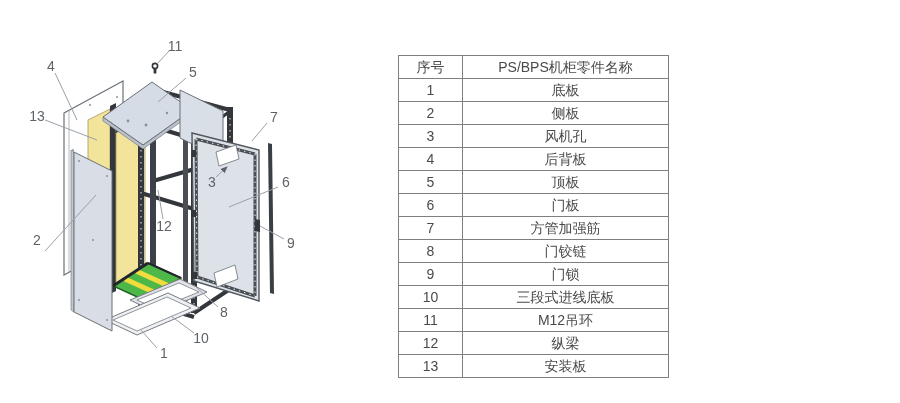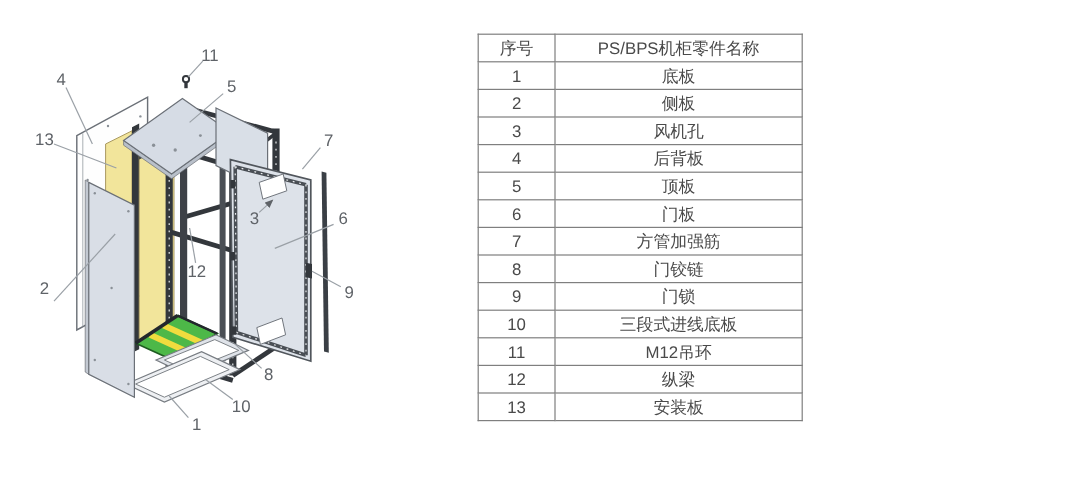--- a/index.html
+++ b/index.html
@@ -1,19 +1,19 @@
 <!DOCTYPE html>
 <html><head>
 <meta charset="utf-8">
 <style>
   html,body{margin:0;padding:0;background:#fff;}
   .stage{position:relative;width:900px;height:403px;background:#fff;overflow:hidden;
          font-family:"Liberation Sans",sans-serif;}
   .diagram-area{position:absolute;left:0;top:0;width:390px;height:403px;}
-  .parts-table{position:absolute;left:398px;top:28px;border-collapse:collapse;
+  .parts-table{position:absolute;left:398px;top:55px;border-collapse:collapse;
                table-layout:fixed;width:270px;color:#4a4a4a;font-size:14px;}
   .parts-table td,.parts-table th{border:1px solid #7f7f7f;height:22px;padding:0;
                text-align:center;font-weight:normal;vertical-align:middle;line-height:1;}
   .parts-table col.c-no{width:64px;}
   .parts-table col.c-name{width:206px;}
   svg text.callout{font-family:"Liberation Sans",sans-serif;font-size:14px;fill:#5f6368;}
 </style>
 </head>
 <body>
 

